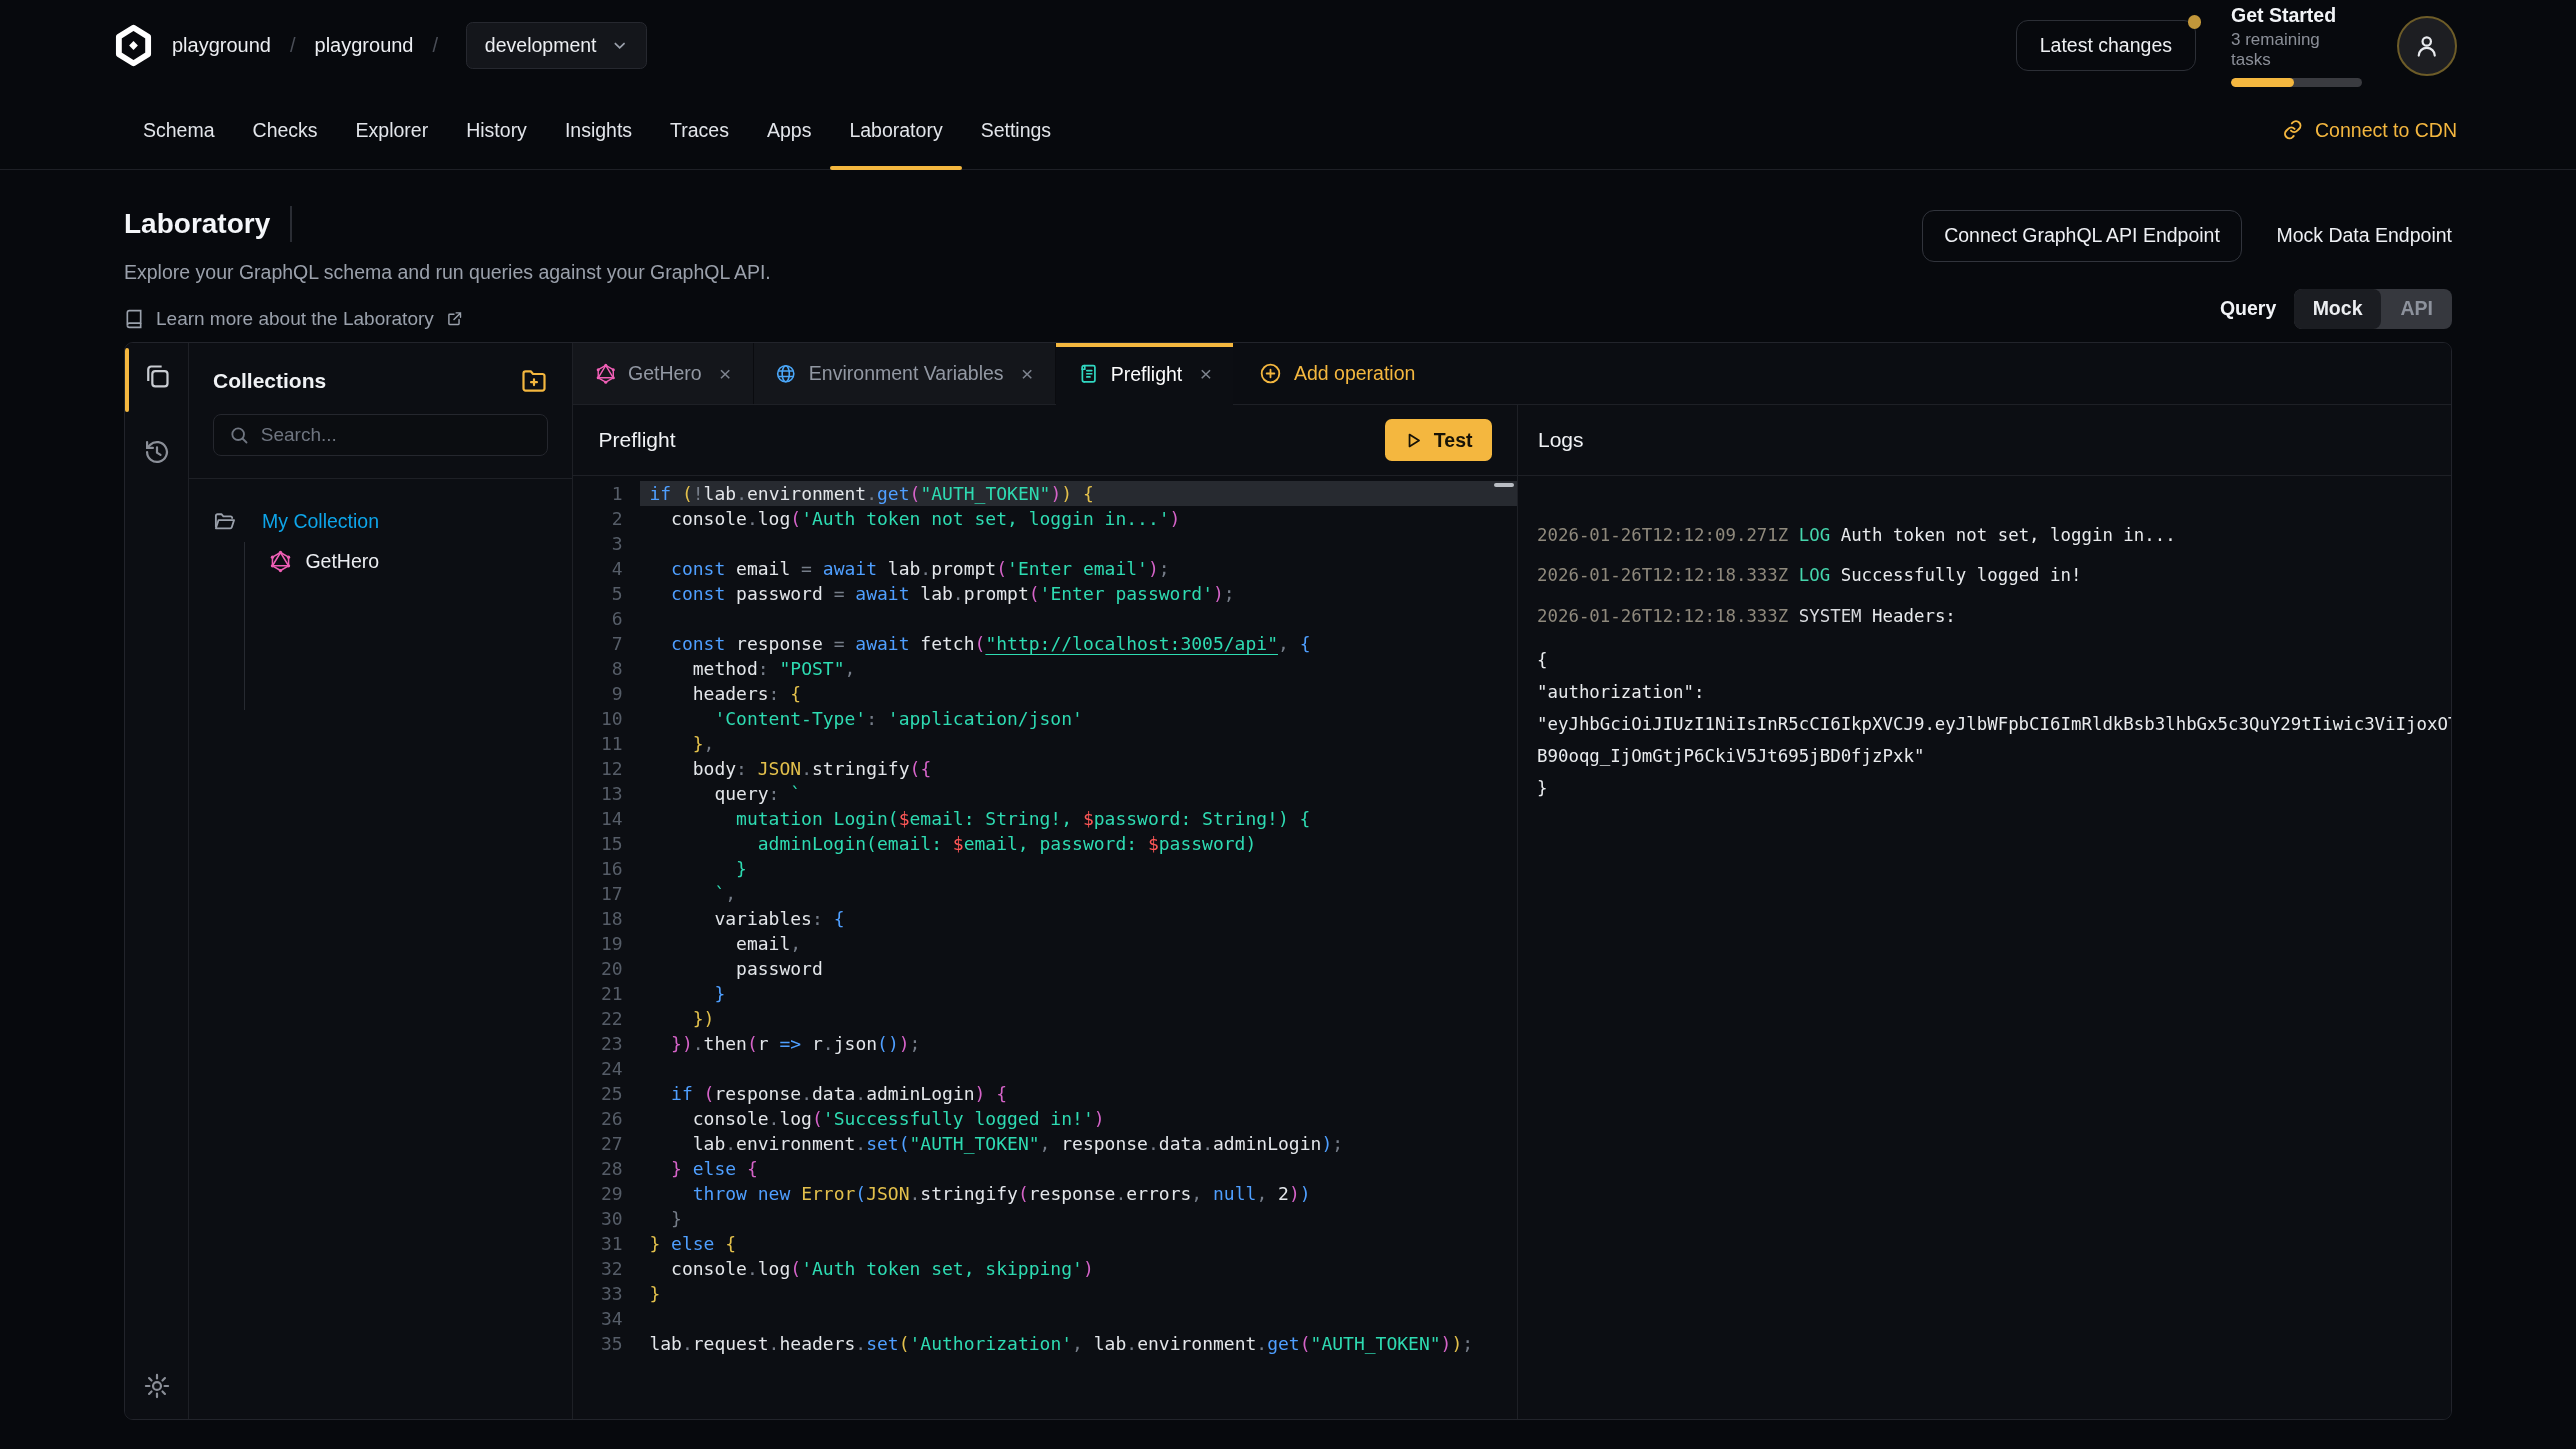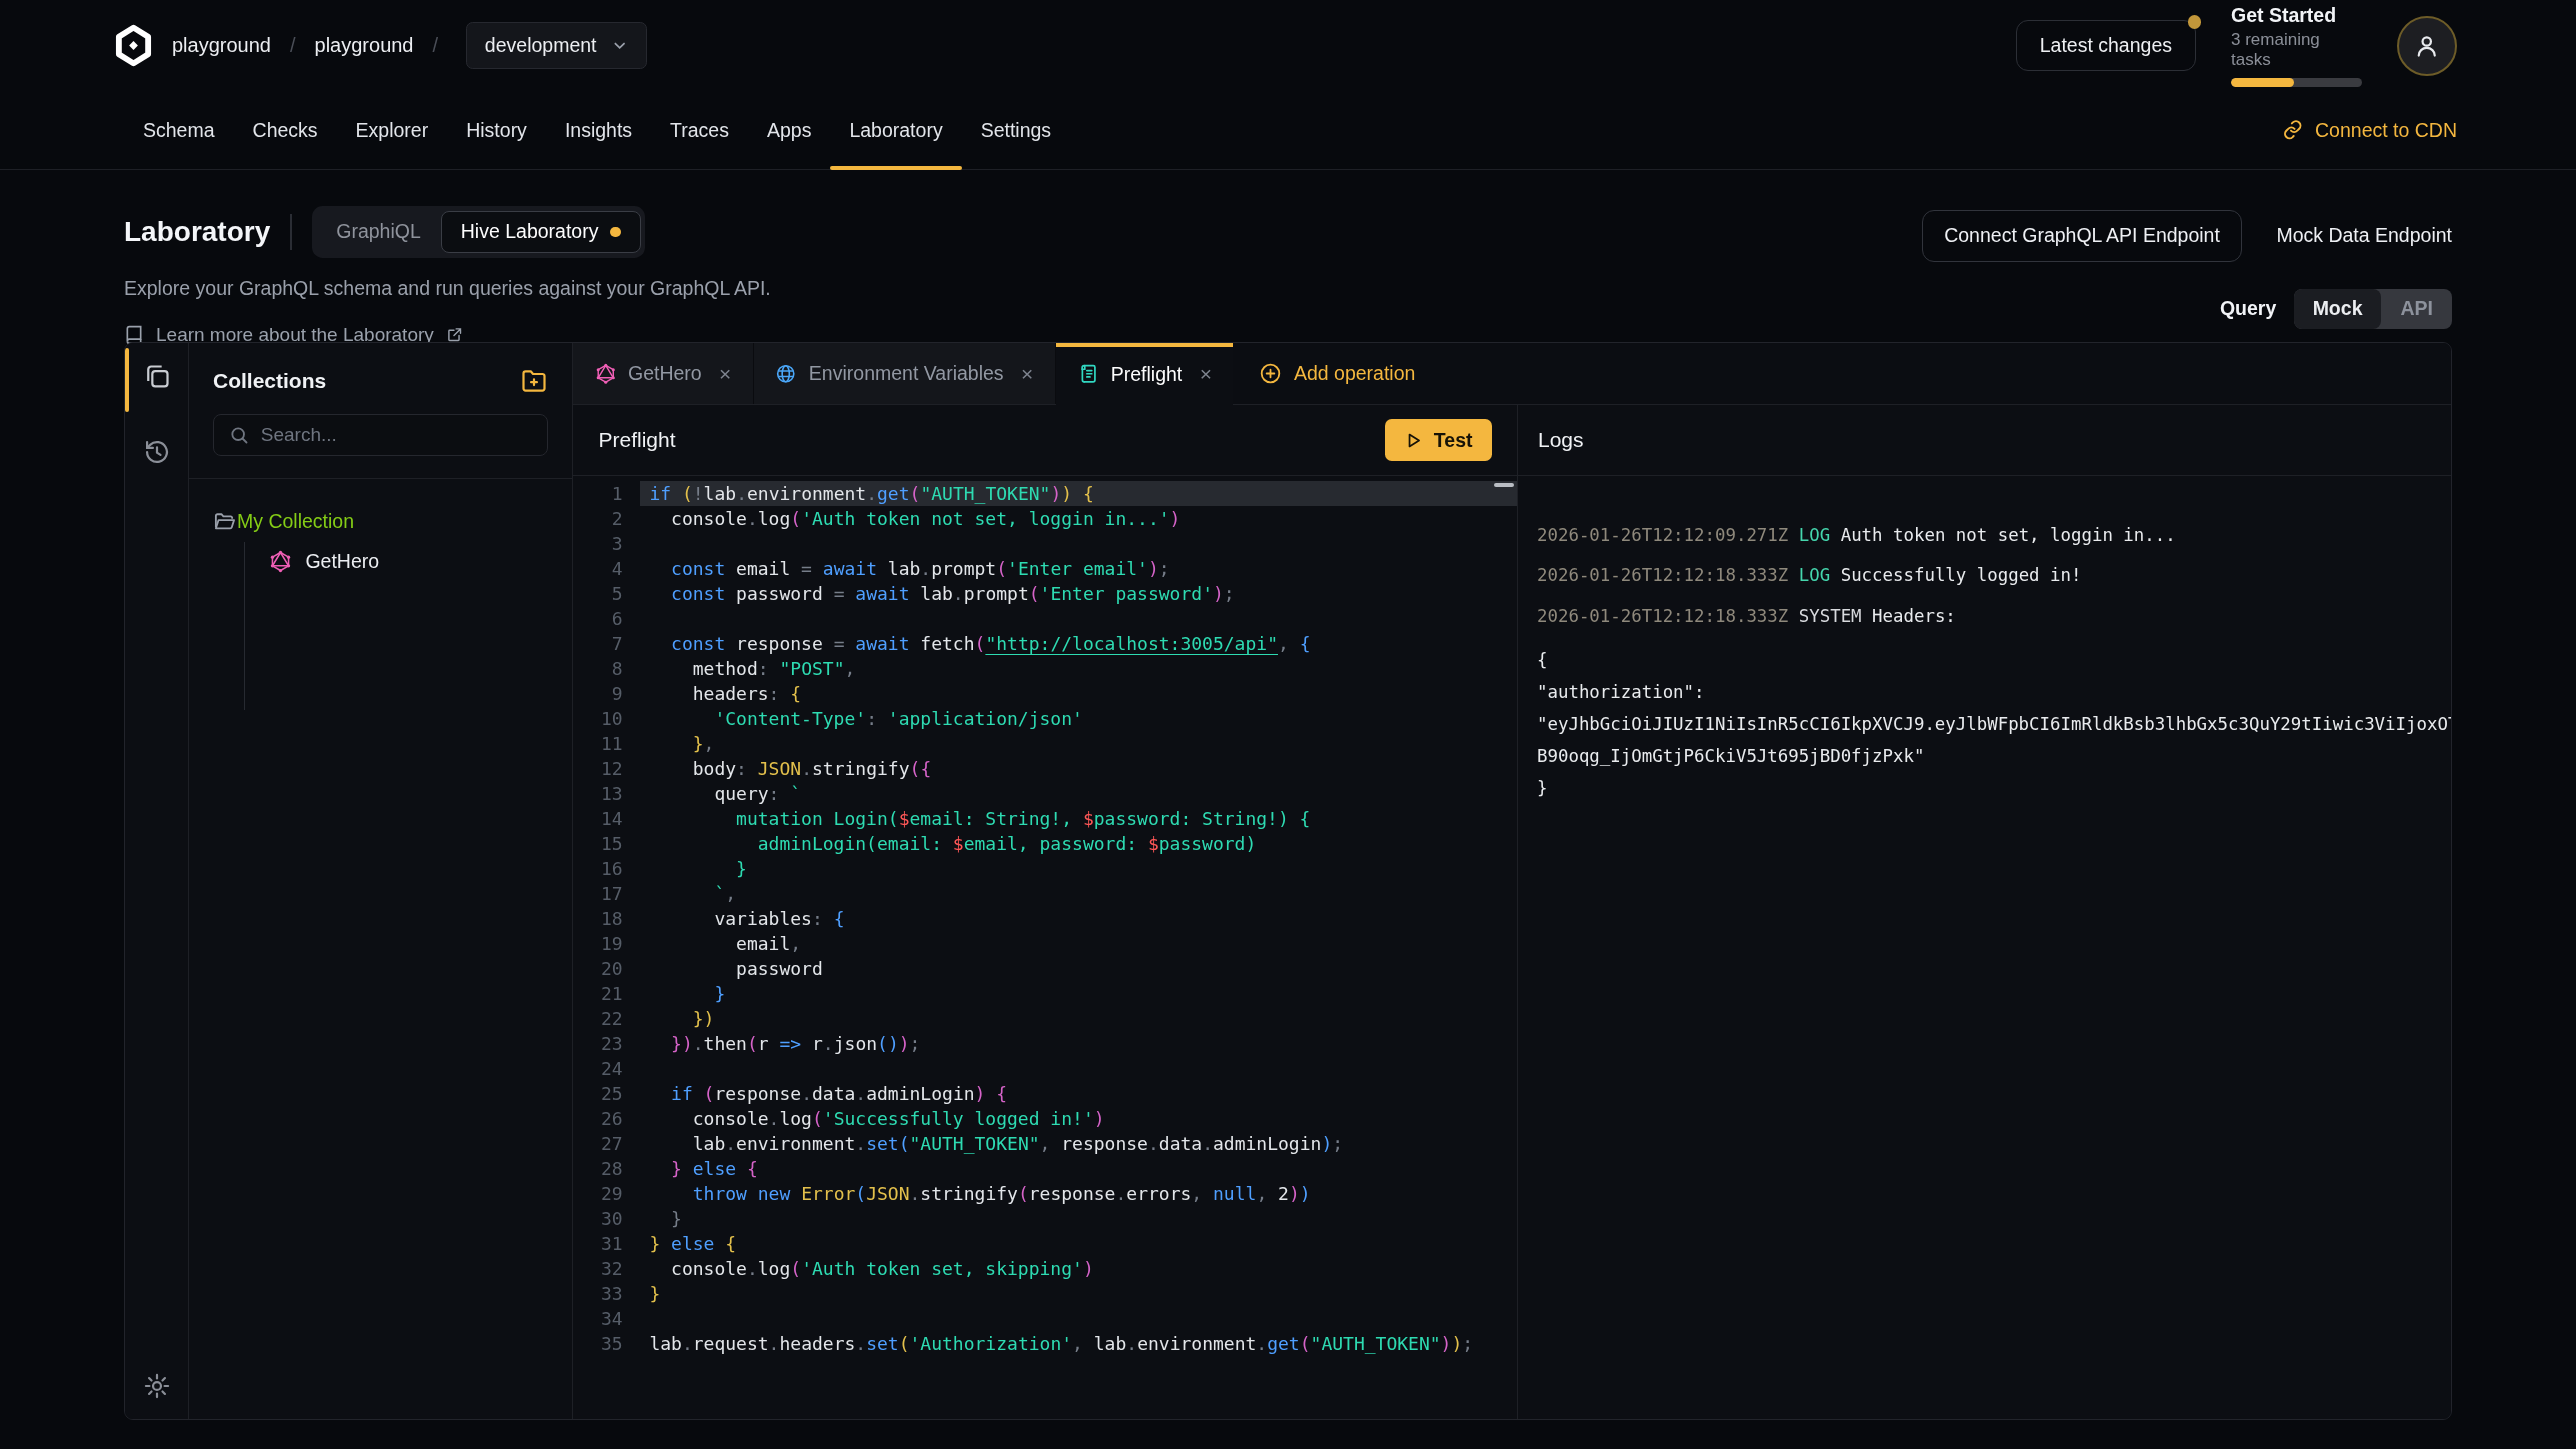--- a/index.html
+++ b/index.html
@@ -82,22 +82,22 @@
   .col-head { display:flex; align-items:center; justify-content:space-between;
     padding:24px 24px 19px; }
   .col-title { font-size:21px; font-weight:600; color:#f0f2f5; }
   .search { margin:0 24px; height:42px; display:flex; align-items:center; gap:12px;
     border:1.3px solid #25272e; background:#0b0d11; border-radius:8px; padding:0 14.8px; }
   .search input { background:transparent; border:none; outline:none; color:#aab0ba;
     font-size:19px; width:100%; font-family:"Liberation Sans",sans-serif; }
   .search input::placeholder { color:#6f7580; }
   .col-div { margin-top:21.5px; border-bottom:1.3px solid #1e2026; }
   .tree { padding:31px 24px; }
-  .folder-row { display:flex; align-items:center; gap:1px; font-size:19.5px;
-    color:#84cc16; cursor:pointer; }
+  .folder-row { display:flex; align-items:center; gap:26px; font-size:19.5px;
+    color:#0ea5e9; cursor:pointer; }
   .folder-kids { margin-left:31px; margin-top:9.4px; border-left:1.3px solid #272a31;
     padding-left:24px; height:168px; }
   .op-row { display:flex; align-items:center; gap:13.4px; font-size:19.5px;
     color:#eceef2; padding-top:8px; cursor:pointer; }
 
   .workarea { flex:1; display:flex; flex-direction:column; min-width:0; }
   .tabbar { height:62px; display:flex; background:#0b0d12; border-bottom:1.3px solid #1e2026; }
   .tab { display:flex; align-items:center; gap:12px; padding:0 21.5px; font-size:19.5px;
     color:#9298a3; background:#14161b; border-right:1.3px solid #0a0b0f; cursor:pointer; white-space:nowrap; }
   .tab.active { background:#0c0e13; color:#fdfdfe; box-shadow:inset 0 4px 0 #f4b73f;
@@ -211,27 +211,20 @@
     </span>
     <span>Connect to CDN</span>
   </div>
 </nav>
 
 <section class="phead">
   <div>
     <div class="title-row">
       <h1 class="pg-title">Laboratory</h1>
       <div class="title-sep"></div>
-      <div class="seg-toggle">
-        <span class="seg-off">GraphiQL</span>
-        <span class="seg-on">
-          <span>Hive Laboratory</span>
-          <span class="seg-dot"></span>
-        </span>
-      </div>
     </div>
     <p class="pg-desc">Explore your GraphQL schema and run queries against your GraphQL API.</p>
     <div class="learn-row">
       <span>
         <svg width="20" height="20" viewBox="0 0 24 24" fill="none" stroke="#9aa1ac" stroke-width="2">
             <path d="M4 19.5A2.5 2.5 0 0 1 6.5 17H20V2H6.5A2.5 2.5 0 0 0 4 4.5v15z"></path>
             <path d="M4 19.5A2.5 2.5 0 0 0 6.5 22H20v-5"></path>
           </svg>
       </span>
       <span>Learn more about the Laboratory</span>

